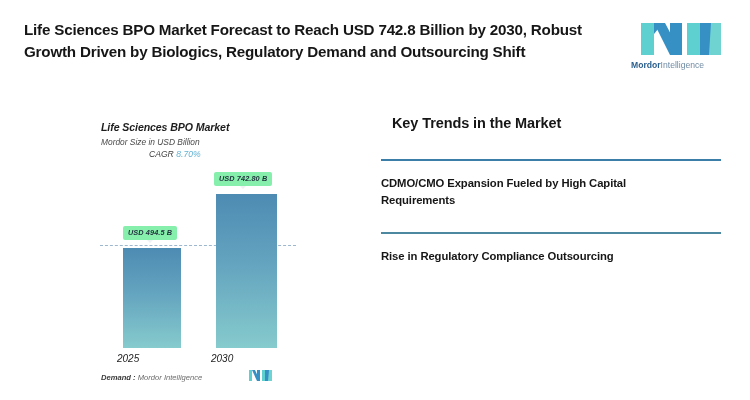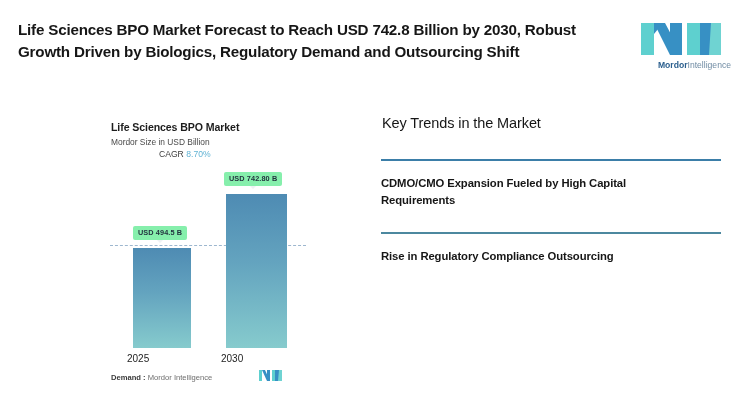--- a/index.html
+++ b/index.html
@@ -17,52 +17,52 @@
   }
 
   
   #header {
     position: absolute;
     left: 0; top: 0;
     width: 750px; height: 95px;
   }
   #headline {
     position: absolute;
-    left: 18px; top: 19px;
+    left: 24px; top: 19px;
     width: 580px;
     font-size: 15.2px;
     font-weight: bold;
     line-height: 21.5px;
     letter-spacing: -0.2px;
     color: #161616;
   }
 
   
   #brand-logo {
     position: absolute;
     left: 631px; top: 20px;
     width: 100px; height: 56px;
   }
   #brand-mark { width: 100px; height: 38px; display: block; }
   #brand-wordmark {
     width: 100px;
-    text-align: right;
+    text-align: left;
     font-size: 8.6px;
     line-height: 10px;
     margin-top: 2px;
     white-space: nowrap;
   }
   .wm-bold { font-weight: bold; color: #2b5f8e; }
   .wm-light { font-weight: normal; color: #6f8ba3; }
 
   
   #chart-panel {
     position: absolute;
-    left: 10px; top: 95px;
-    width: 370px; height: 305px;
+    left: 0; top: 95px;
+    width: 370px; height: 305px; font-style: italic;
   }
   #chart-title {
     position: absolute;
     left: 101px; top: 26px;
     font-size: 10.6px;
     font-weight: bold;
     color: #1d1d1d;
     letter-spacing: -0.1px;
   }
   #chart-subtitle {
@@ -151,23 +151,23 @@
   }
 
   
   #trends-panel {
     position: absolute;
     left: 381px; top: 95px;
     width: 345px; height: 305px;
   }
   #trends-title {
     position: absolute;
-    left: 1px; top: 20px;
+    left: 11px; top: 20px;
     font-size: 14.5px;
-    font-weight: normal;
+    font-weight: bold;
     color: #161616;
     letter-spacing: -0.1px;
   }
   .trend-item { position: absolute; left: 0; width: 340px; }
   .trend-rule {
     width: 340px;
     height: 2px;
     background: #3b7ea8;
   }
   .trend-rule.teal { background: #4c889f; }

